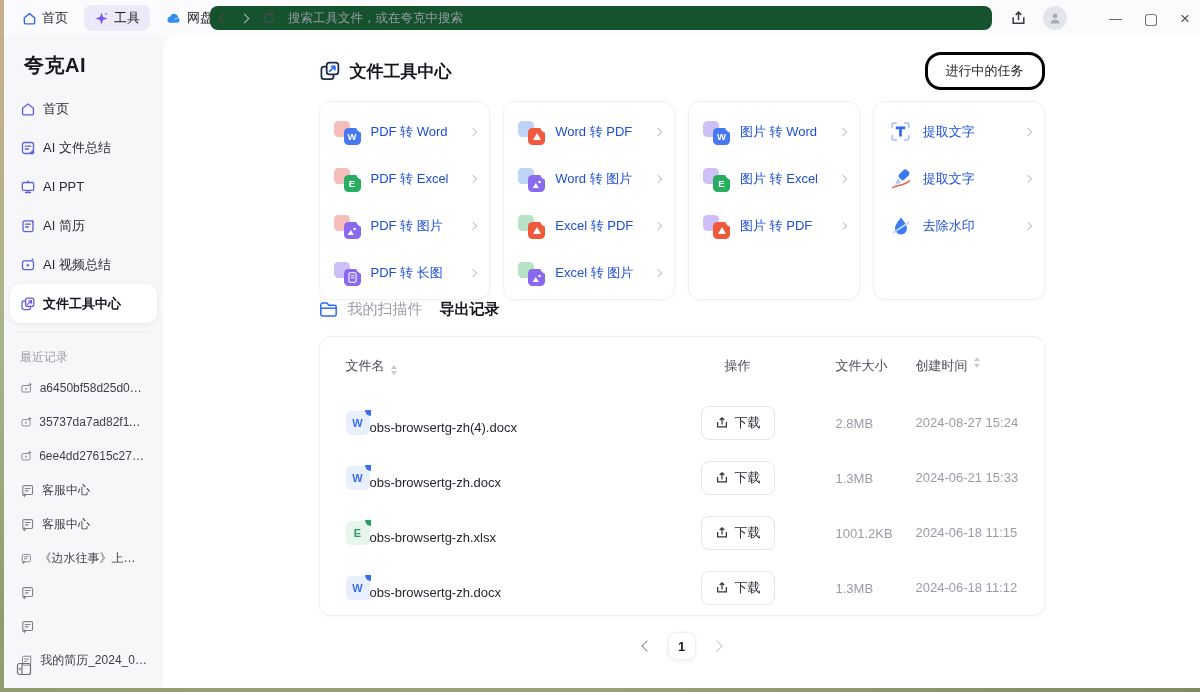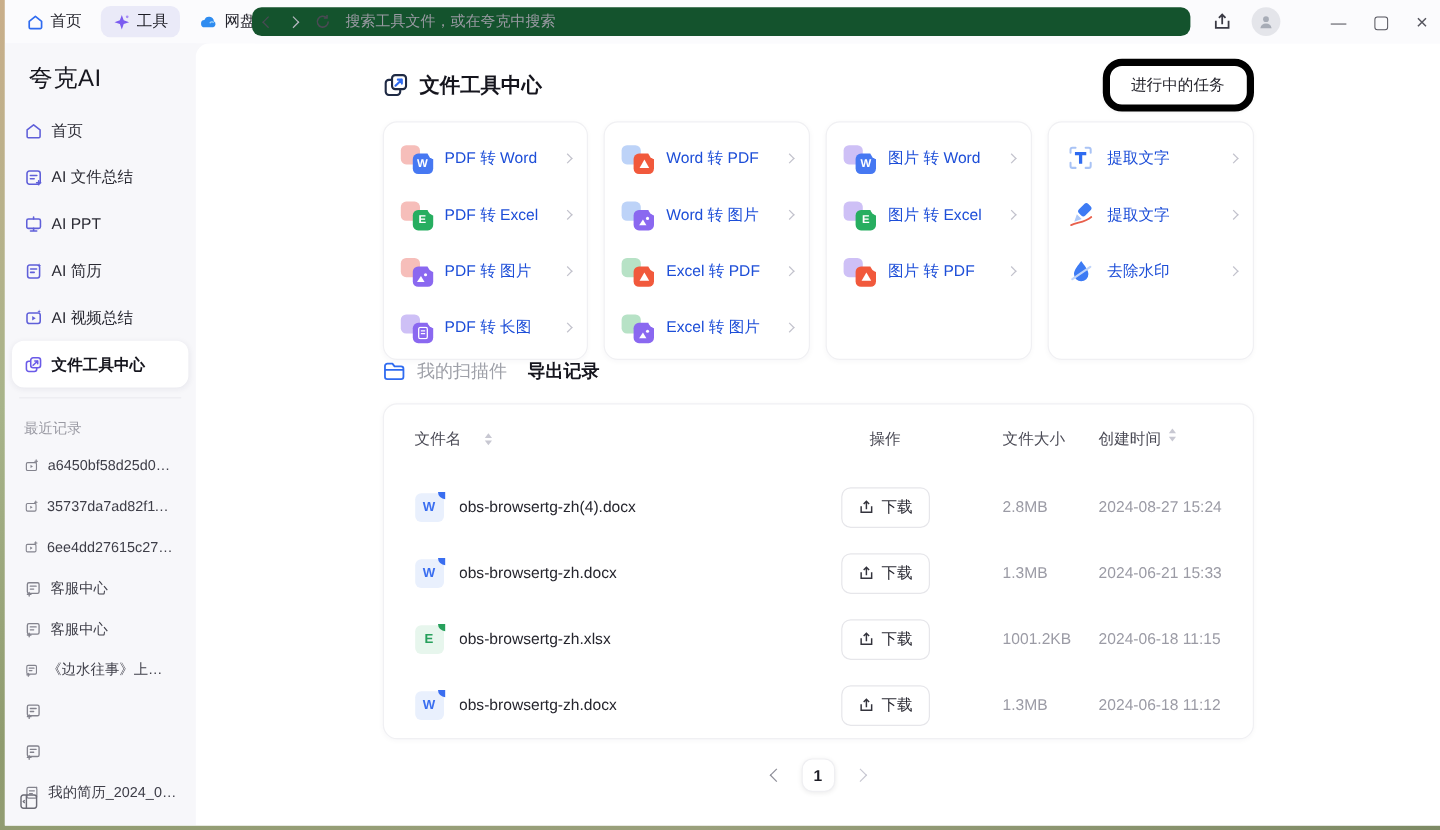--- a/index.html
+++ b/index.html
@@ -20,36 +20,36 @@
   .chev.sm{width:6px;height:6px;border-color:#c2c2cc}
   .placeholder{font-size:12.5px;color:#9a9aa3}
   .tb-right{position:absolute;right:10px;top:0;height:36px;display:flex;align-items:center;gap:16px}
   .avatar{width:24px;height:24px;border-radius:50%;background:#e4e5ea;display:flex;align-items:center;justify-content:center}
   .winctl{display:flex;align-items:center;gap:22px;margin-left:26px;color:#55555e;font-size:13px}
   .winctl span{line-height:1}
 
   
   .body-row{flex:1;display:flex;min-height:0;background:#f7f7fa}
   .sidebar{width:159px;flex:none;background:#f7f7fa;position:relative;display:flex;flex-direction:column}
-  .logo{font-size:20px;font-weight:normal;color:#17171f;padding:16px 0 10px 20px;letter-spacing:.5px}
+  .logo{font-size:20px;font-weight:bold;color:#17171f;padding:16px 0 10px 20px;letter-spacing:.5px}
   .menu{display:flex;flex-direction:column}
   .mitem{display:flex;align-items:center;gap:7px;height:39px;margin:0 6px;padding:0 10px;border-radius:10px;font-size:13px;color:#2a2a33}
   .mitem.active{background:#fff;font-weight:bold;color:#15151d;box-shadow:0 1px 5px rgba(40,40,80,.08)}
   .divider{height:1px;background:#ececf0;margin:8px 12px}
   .recent-label{font-size:12px;color:#9a9aa3;padding:9px 16px 5px}
   .ritem{display:flex;align-items:center;gap:7px;height:34px;margin:0 6px;padding:0 10px;border-radius:8px;font-size:12px;color:#3e3e48;white-space:nowrap;overflow:hidden}
   .ritem .rlabel{overflow:hidden;text-overflow:ellipsis}
   .collapse{position:absolute;left:12px;bottom:8px}
 
   
   .main{flex:1;background:#fff;border-top-left-radius:12px;overflow:hidden}
   .content{width:726px;margin:0 auto}
   .mhead{display:flex;align-items:center;margin-top:17px;height:36px}
   .mtitle{font-size:17px;font-weight:bold;color:#15151d;margin-left:9px}
-  .tasks-btn{margin-left:auto;height:32px;padding:16px 18px;border:6px solid #000000;border-radius:16px;background:#fff;font-size:13px;color:#26262e;display:flex;align-items:center;box-shadow:0 1px 3px rgba(0,0,0,.04)}
+  .tasks-btn{margin-left:auto;height:32px;padding:16px 18px;border:3px solid #000000;border-radius:16px;background:#fff;font-size:13px;color:#26262e;display:flex;align-items:center;box-shadow:0 1px 3px rgba(0,0,0,.04)}
 
   .toolgrid{display:flex;gap:13px;margin-top:12px}
   .tcard{flex:1;background:#fff;border:1px solid #f0f0f3;border-radius:12px;padding:6px 0;height:199px;box-shadow:0 1px 4px rgba(20,20,60,.03)}
   .trow{display:flex;align-items:center;height:47px;padding:0 13px 0 14px}
   .tlabel{font-size:13px;color:#1d4ed8;margin-left:10px;flex:1;white-space:nowrap}
   .cicon{position:relative;width:27px;height:27px;flex:none}
   .cicon .back{position:absolute;left:0;top:3px;width:16px;height:16px;border-radius:4.5px}
   .cicon .front{position:absolute;right:0;bottom:0;width:17px;height:17px;border-radius:4.5px;display:flex;align-items:center;justify-content:center;font-size:9.5px;font-weight:bold;color:#fff}
   .cicon .ear{position:absolute;top:-2.5px;right:-2px;width:7px;height:7px;background:#fff;border-bottom-left-radius:7px}
   .b-pdf{background:#f6beba}.b-word{background:#bdd3f8}.b-excel{background:#b7e2c6}.b-img{background:#cec0f6}
@@ -58,21 +58,21 @@
   .bigicon{width:24px;height:24px;flex:none;display:flex;align-items:center;justify-content:center;margin-left:1px}
 
   .sect-tabs{display:flex;align-items:center;gap:17px;}
   .stab{font-size:15px;color:#9ea0a8}
   .stab.active{font-weight:bold;color:#15151d}
   .folder-wrap{margin-right:-7px;display:flex;align-items:center}
 
   .tablecard{margin-top:17px;background:#fff;border:1px solid #f0f0f3;border-radius:12px;padding:0 26px;box-shadow:0 1px 4px rgba(20,20,60,.03)}
   .thead{display:flex;align-items:center;height:58px;font-size:13px;color:#4a4a55}
   .trow2{display:flex;align-items:center;height:55px}
-  .col-name{flex:1;display:flex;align-items:center;gap:13px;min-width:0}
+  .col-name{flex:1;display:flex;align-items:flex-end;min-width:0}
   .col-act{width:135px;flex:none;display:flex;align-items:center}
   .col-size{width:80px;flex:none}
   .col-time{width:102px;flex:none;display:flex;align-items:flex-start;white-space:nowrap}
   .fname{font-size:13px;color:#26262e;white-space:nowrap;overflow:hidden;text-overflow:ellipsis}
   .gray{font-size:13px;color:#9b9ba5}
   .thead .col-act span{padding-left:24px}
   .sort{display:inline-flex;flex-direction:column;gap:2.5px;margin-left:6px}
   .sort i{display:block;width:0;height:0;border-left:3.5px solid transparent;border-right:3.5px solid transparent}
   .sort .up{border-bottom:4px solid #c8c8d2}
   .sort .dn{border-top:4px solid #c8c8d2}

